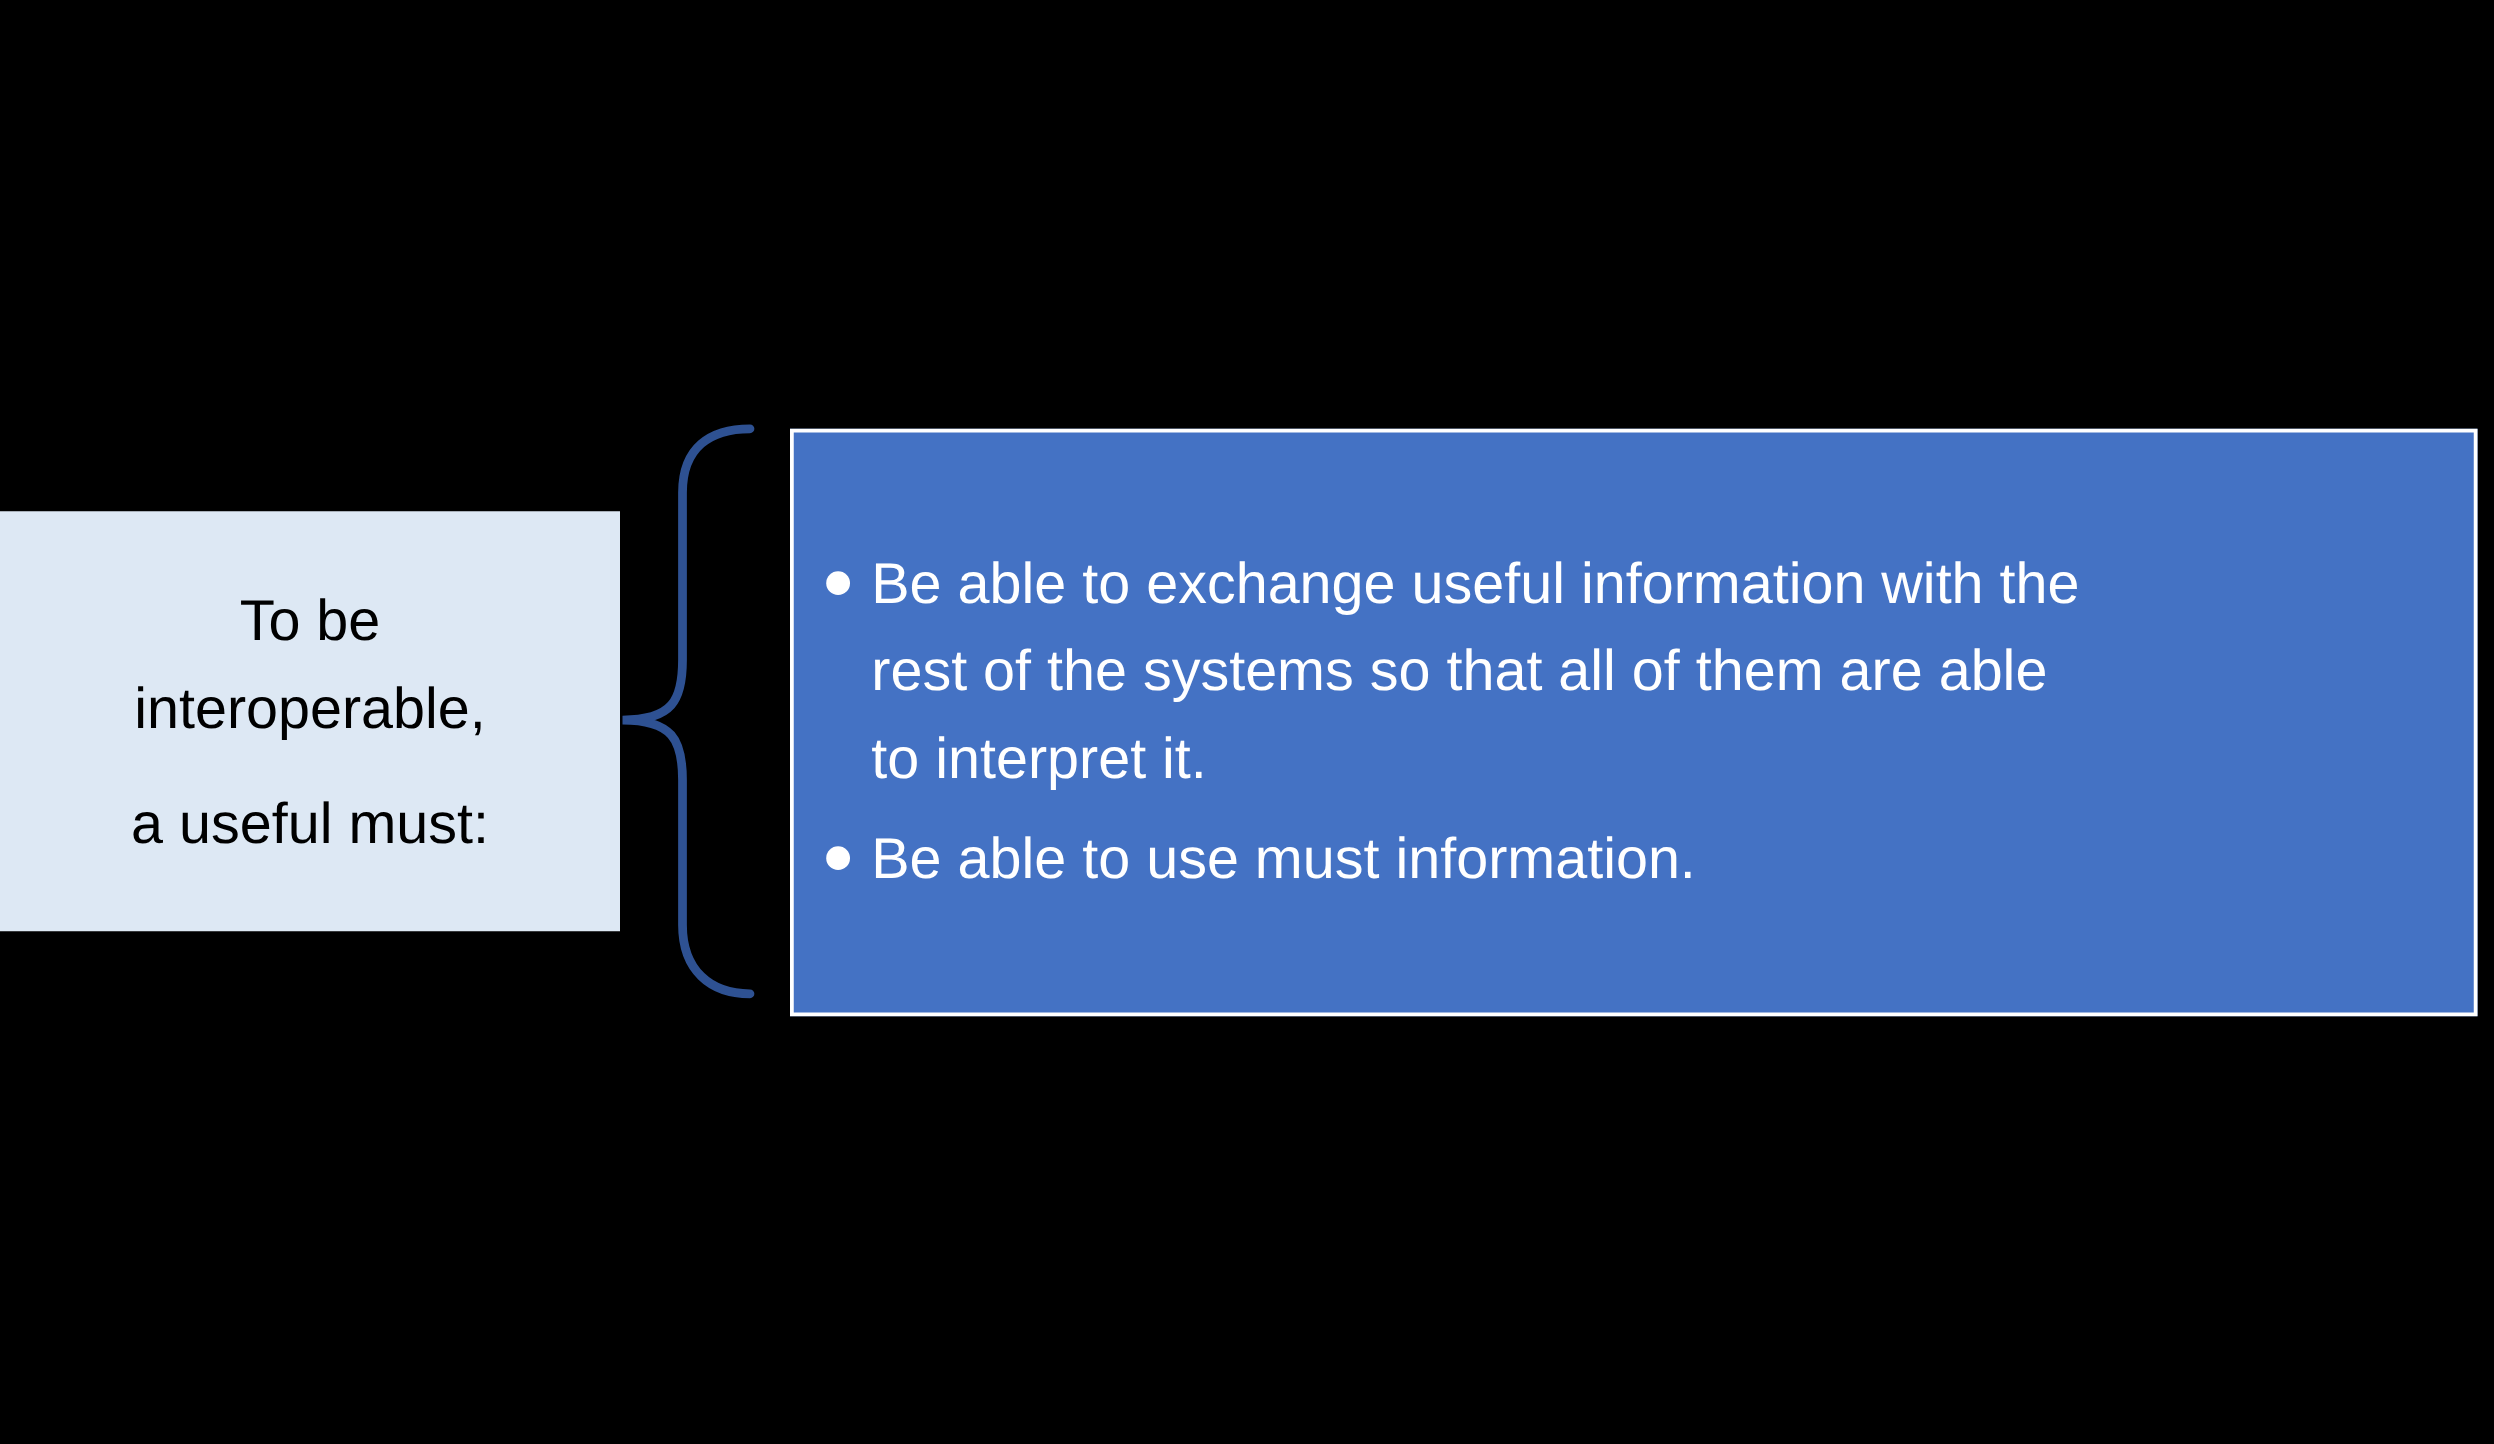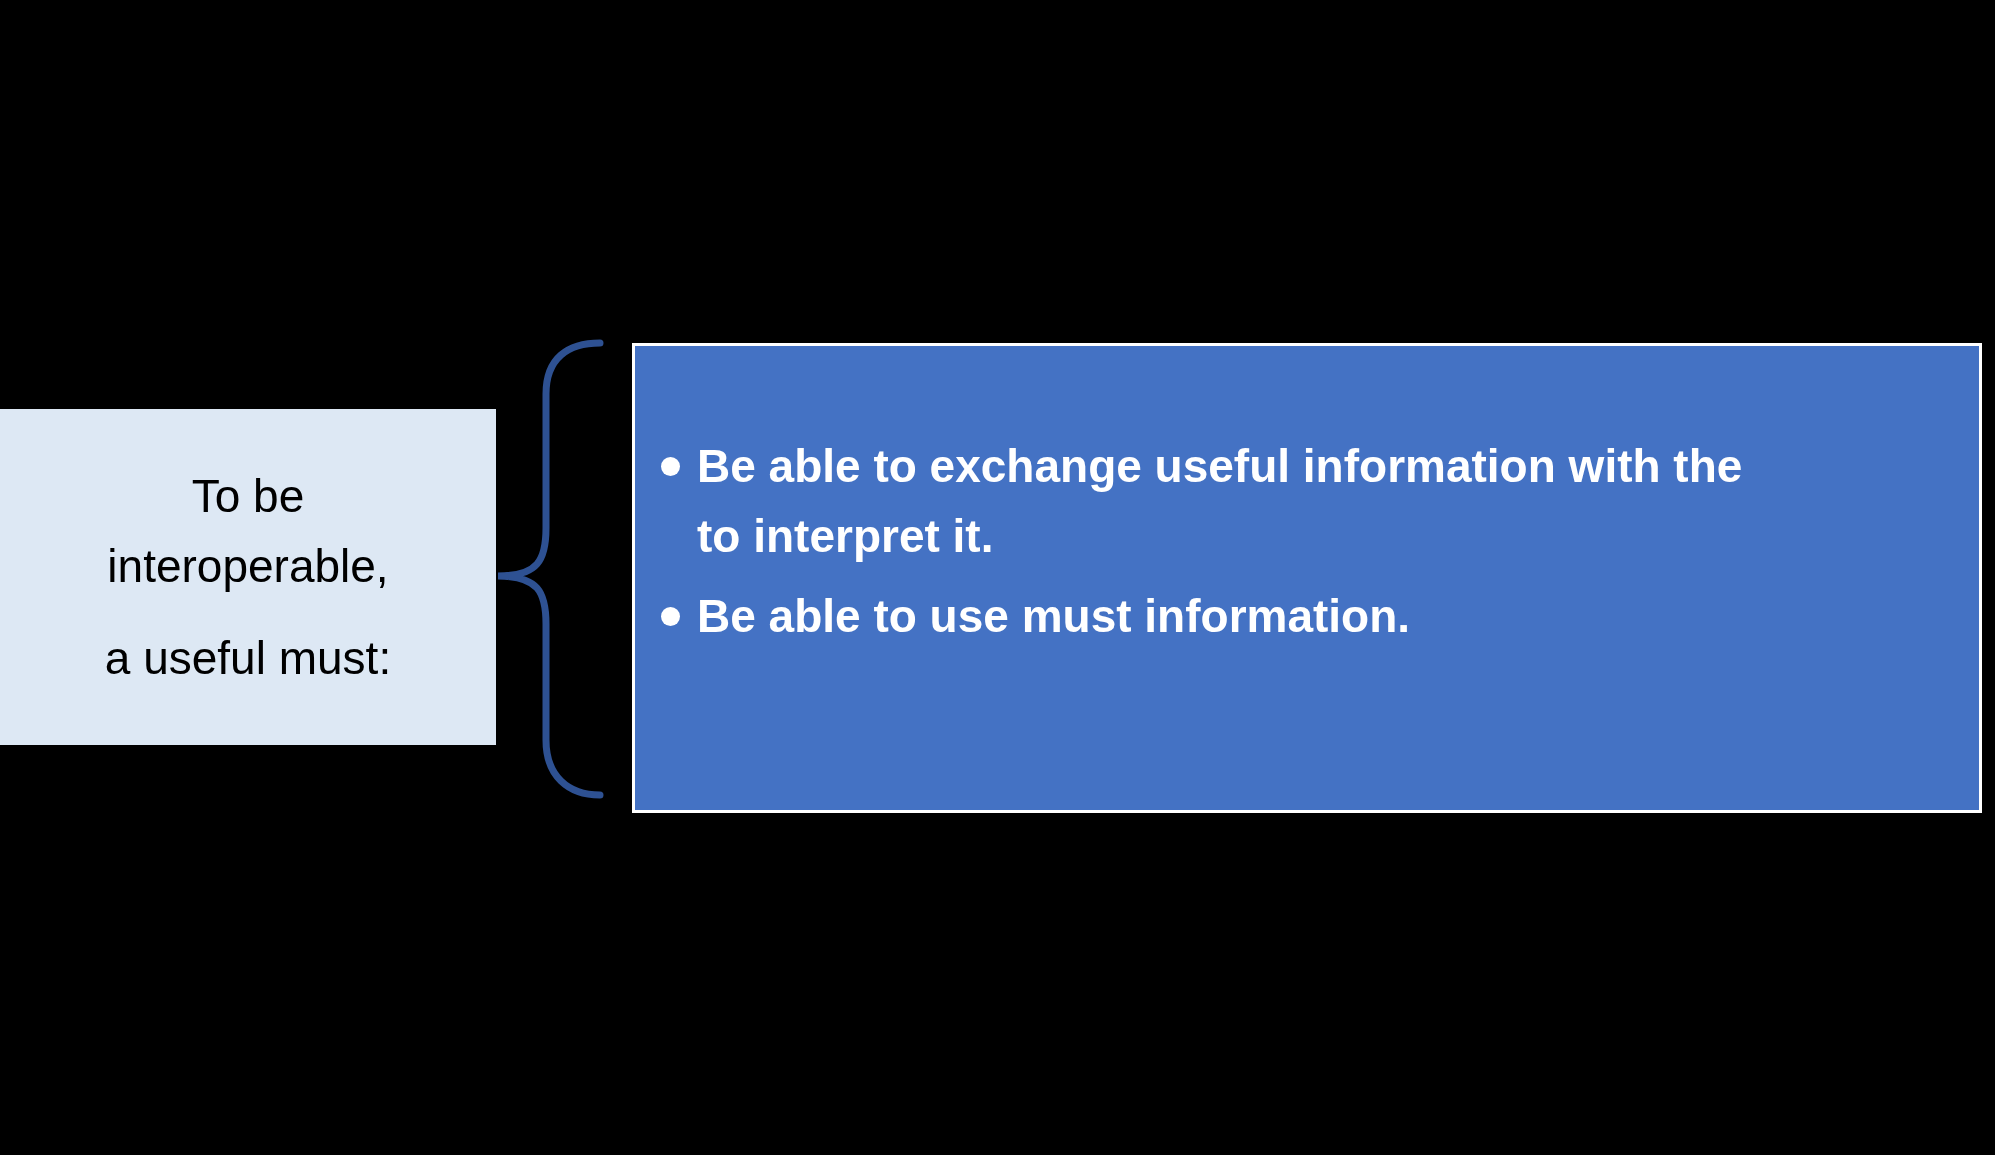--- a/index.html
+++ b/index.html
@@ -49,21 +49,21 @@
     left: 632px; top: 343px;
     width: 1350px; height: 470px;
     box-sizing: border-box;
     background: var(--right_box_fill, #4472c4);
     border: 3px solid var(--right_box_border, #ffffff);
     color: var(--right_box_text, #ffffff);
     font-size: 46px;
     line-height: 70px;
     padding: 85px 40px 0 26px;
   }
-  .bullet-list { margin: 0; padding: 0; list-style: none; font-weight: bold; }
+  .bullet-list { margin: 0; padding: 0; list-style: none; }
   .bullet-item { display: flex; align-items: flex-start; }
   .bullet-item + .bullet-item { margin-top: 10px; }
   .bullet-dot {
     flex: 0 0 auto;
     width: 19px; height: 19px;
     border-radius: 50%;
     background: var(--right_box_text, #ffffff);
     margin: 26px 17px 0 0;
   }
   .bullet-text { flex: 1 1 auto; }
@@ -83,20 +83,21 @@
   <svg class="brace-svg" viewBox="0 0 116 466" aria-hidden="true">
     <path class="brace-path" d="M108,7 C76,7 54,22 54,58 L54,192 C54,224 46,240 6,240 C46,240 54,256 54,288 L54,404 C54,440 76,459 108,459"></path>
   </svg>
 
   <div class="right-box">
     <ul class="bullet-list">
       <li class="bullet-item">
         <span class="bullet-dot"></span>
         <div class="bullet-text">
           <span class="line">Be able to exchange useful information with the</span>
+          <span class="line">rest of the systems so that all of them are able</span>
           <span class="line">to interpret it.</span>
         </div>
       </li>
       <li class="bullet-item">
         <span class="bullet-dot"></span>
         <div class="bullet-text">
           <span class="line">Be able to use must information.</span>
         </div>
       </li>
     </ul>

